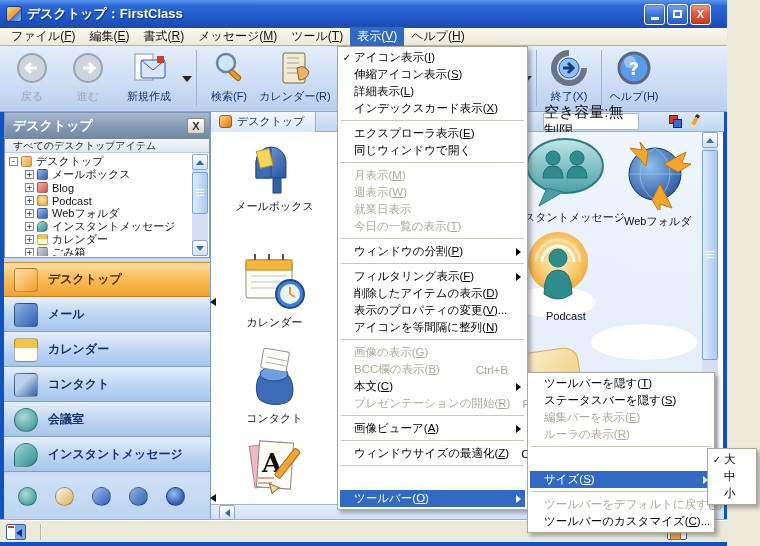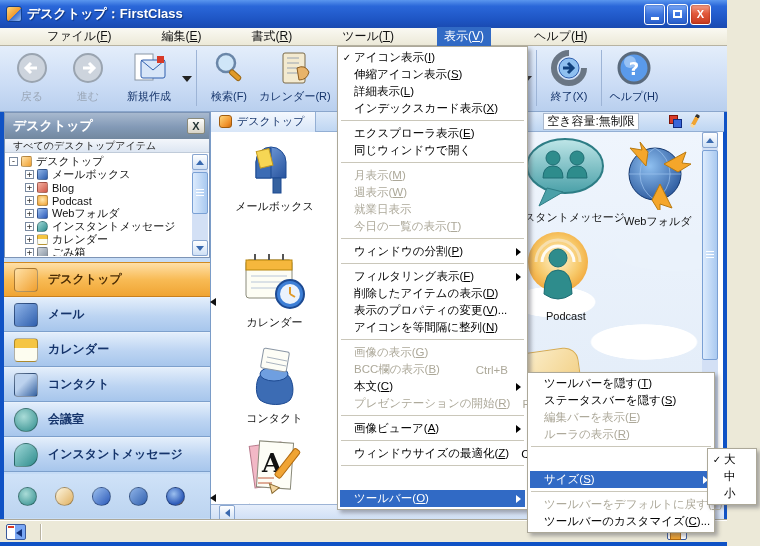--- a/index.html
+++ b/index.html
@@ -22,21 +22,21 @@
          display:flex; align-items:center; justify-content:center; color:#fff; font-weight:bold; font-size:11px;
          background:linear-gradient(180deg,#7aa7f4 0%,#3b74df 50%,#2a5ec9 100%); box-shadow:inset 0 0 2px #1a46a0; }
   .tbb.close { background:linear-gradient(180deg,#f2a08a 0%,#e25a3c 45%,#c83a1e 100%); box-shadow:inset 0 0 2px #8c1d08; }
   .tbb .min-glyph { width:8px; height:3px; background:#fff; margin-top:8px; }
   .tbb .max-glyph { width:9px; height:8px; border:2px solid #fff; }
 
   
   .menubar { position:absolute; left:-4px; top:28px; width:727px; height:18px;
              background:linear-gradient(180deg,#faf9f2,#ece9d8); border-bottom:1px solid #b7b3a2;
              display:flex; align-items:center; padding-left:4px; font-size:12px; }
-  .mb-item { padding:1px 7px 2px; color:#111;margin-left:36px; }
+  .mb-item { padding:1px 7px 2px; color:#111; }
   .mb-item.active { background:#316ac5; color:#fff; }
   .mb-item u { text-decoration:underline; }
 
   
   .toolbar { position:absolute; left:-4px; top:46px; width:727px; height:66px;
              background:linear-gradient(180deg,#e4eefb 0%,#cbdcf5 60%,#b9cfee 100%);
              border-bottom:1px solid #8aa6cc; }
   .tgroup { position:absolute; top:0; height:66px; display:flex; align-items:flex-start; }
   .tbtn { width:56px; height:62px; margin-top:2px; display:flex; flex-direction:column; align-items:center; justify-content:flex-start; }
   .tbtn .ticon { height:40px; display:flex; align-items:center; justify-content:center; }
@@ -105,21 +105,21 @@
   
   .midwin { position:absolute; left:206px; top:112px; width:513px; height:408px; background:#fff; border-left:1px solid #7a9cc8; }
   .tabbar { position:absolute; left:0; top:0; width:513px; height:20px;
             background:linear-gradient(180deg,#dce9f9,#bfd6f2); border-bottom:1px solid #93afd4;
             display:flex; align-items:center; }
   .tab { display:flex; align-items:center; gap:5px; height:20px; padding:0 10px 0 8px;
          background:linear-gradient(180deg,#f4f8fe,#d8e6f8); border-right:1px solid #93afd4; font-size:11px; color:#15346b; }
   .tab .tabico { width:13px; height:13px; border-radius:3px;
                  background:linear-gradient(135deg,#ffd67a,#f0902a 70%,#c86a10); border:1px solid #a05c10; }
   .quota { position:absolute; left:332px; top:1px; width:96px; height:17px; background:#fff;
-           border:1px solid #aab8cc; font-size:12px; display:flex; align-items:center; justify-content:center; color:#111; }
+           border:1px solid #aab8cc; font-size:15px; display:flex; align-items:center; justify-content:center; color:#111; }
   .sq-icon { position:absolute; left:458px; top:3px; width:14px; height:14px; }
   .sq-icon .sqr { position:absolute; left:0; top:0; width:9px; height:9px; background:#d83a28; border:1px solid #7c1408; }
   .sq-icon .sqb { position:absolute; left:4px; top:4px; width:9px; height:9px; background:#3a66d8; border:1px solid #102a80; }
   .pencil-icon { position:absolute; left:482px; top:2px; width:4px; height:14px;
                  background:linear-gradient(180deg,#333 0 3px,#f0a433 3px 11px,#f7d9a0 11px);
                  transform:rotate(28deg); border-radius:1px; }
 
   .iconcol { position:absolute; left:0; top:20px; width:127px; bottom:16px; background:#fff; overflow:hidden; }
   .bigitem { position:absolute; width:127px; display:flex; flex-direction:column; align-items:center; }
   .bigitem .blab { font-size:11px; color:#111; margin-top:3px; white-space:nowrap; }
@@ -190,20 +190,21 @@
             <span class="max-glyph"></span>
           </div>
         <div class="tbb close">X</div>
       </div>
     </div>
 
     <div class="menubar" id="menubar">
         <div class="mb-item">ファイル(<u>F</u>)</div>
         <div class="mb-item">編集(<u>E</u>)</div>
         <div class="mb-item">書式(<u>R</u>)</div>
+        <div class="mb-item">メッセージ(<u>M</u>)</div>
         <div class="mb-item">ツール(<u>T</u>)</div>
         <div class="mb-item active">表示(<u>V</u>)</div>
         <div class="mb-item">ヘルプ(<u>H</u>)</div>
       </div>
 
     <div class="toolbar">
       <div class="tgroup" style="left:4px;">
         <div class="tbtn disabled">
           <span class="ticon">
             <svg width="34" height="34">

